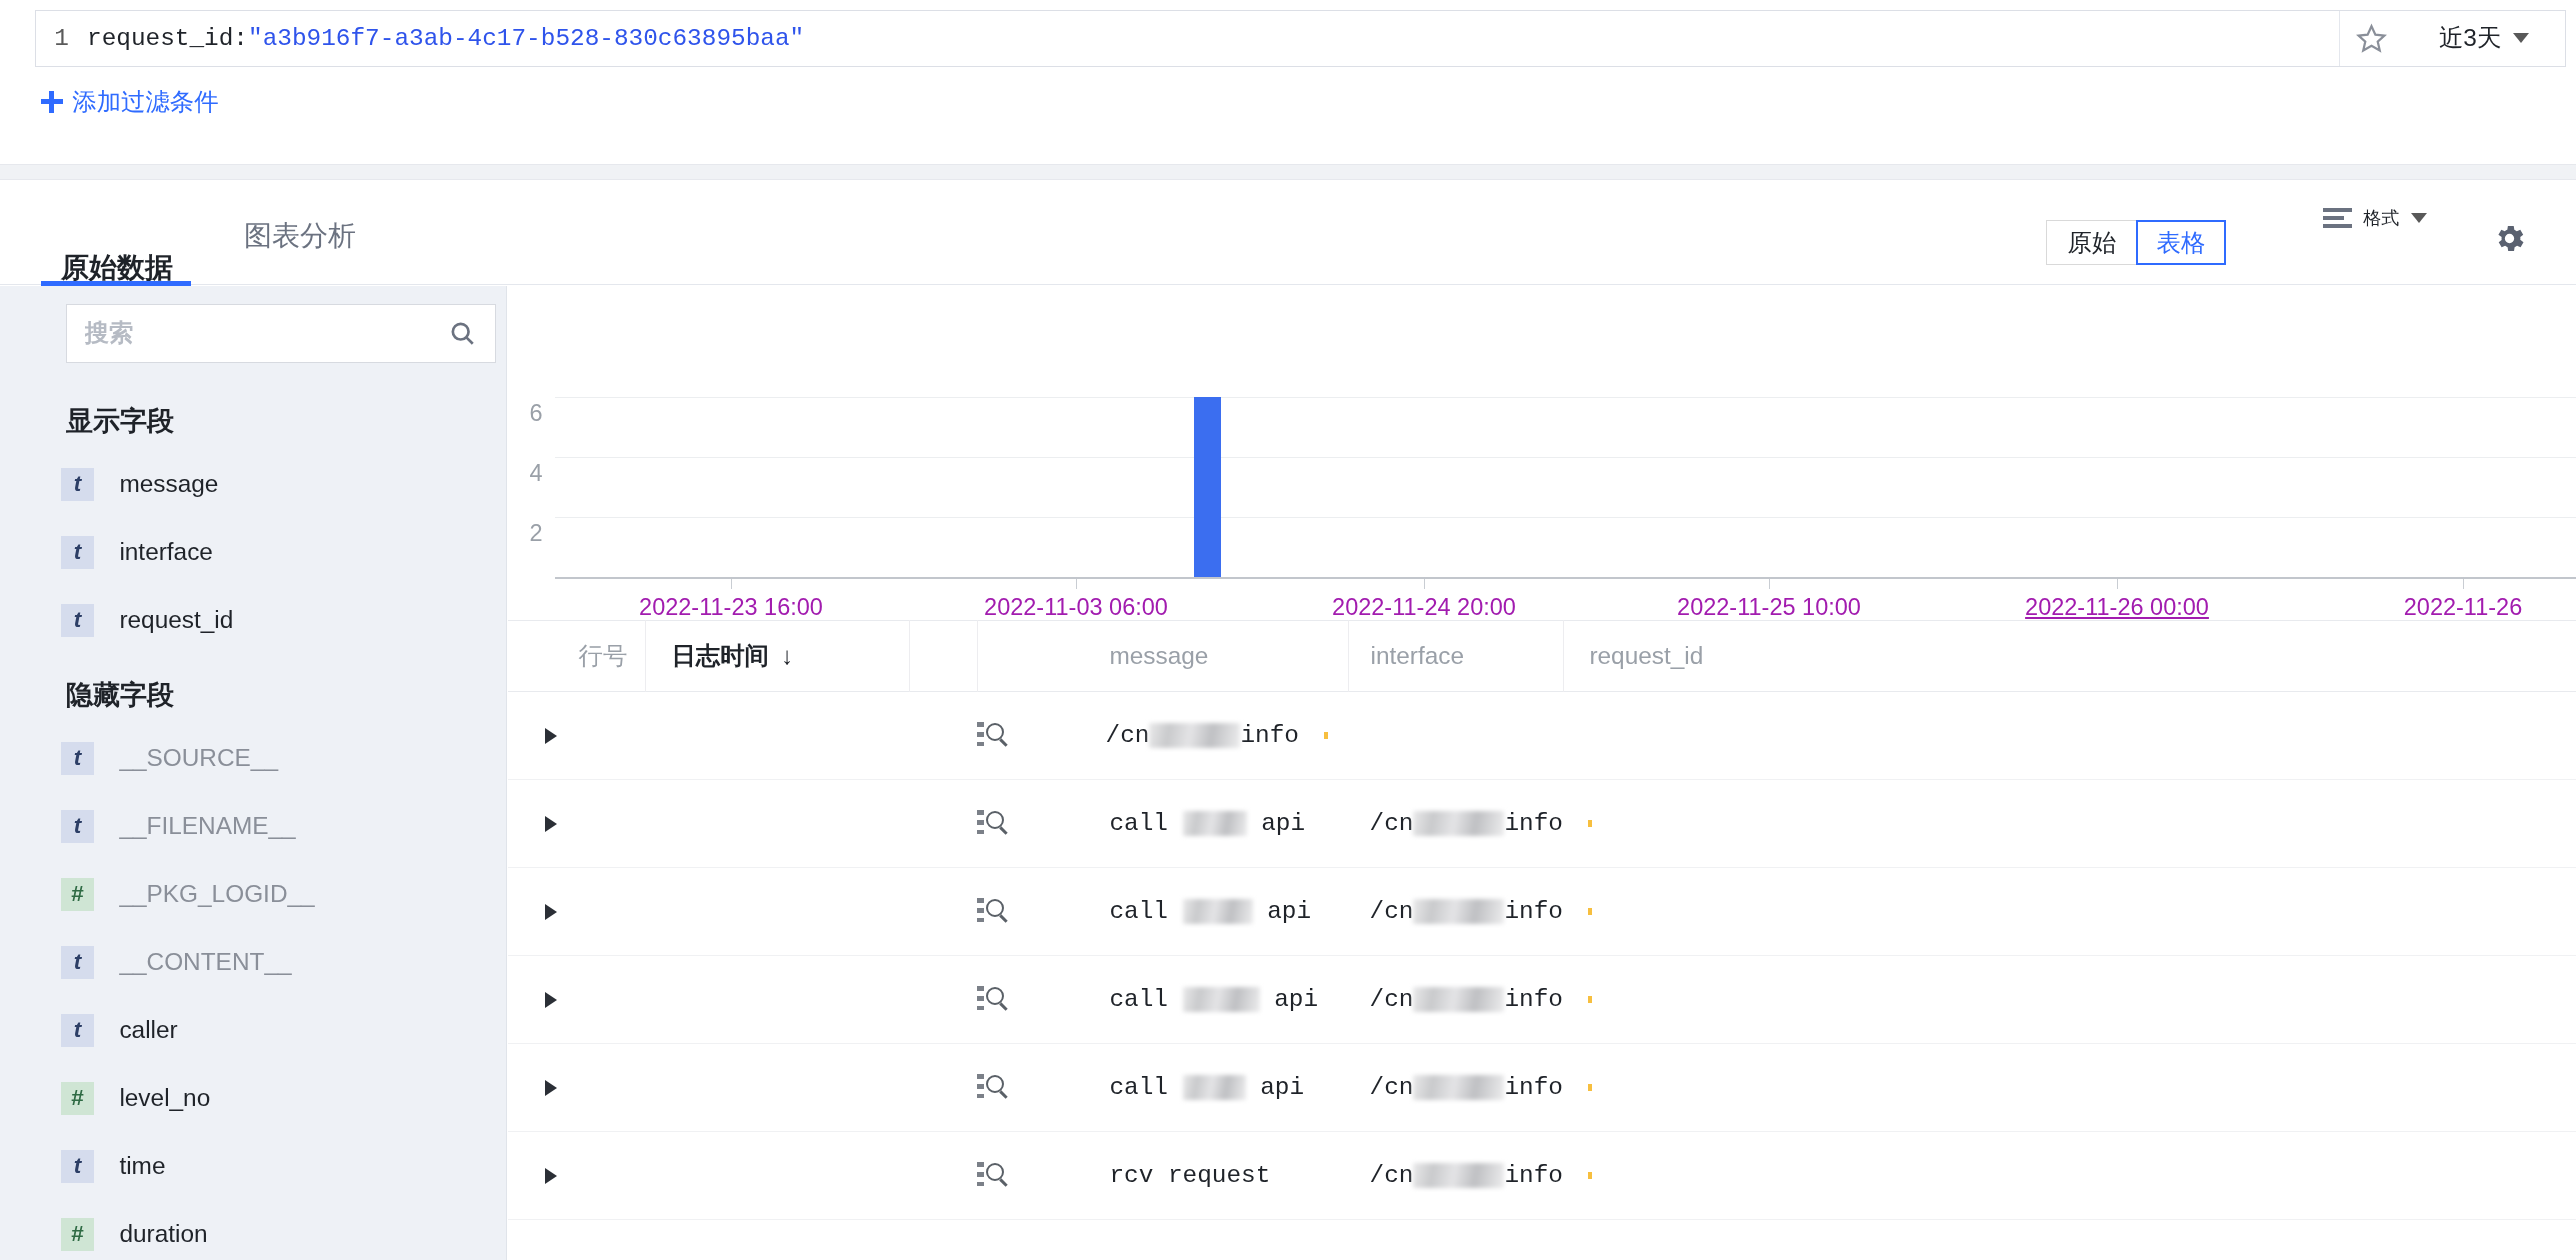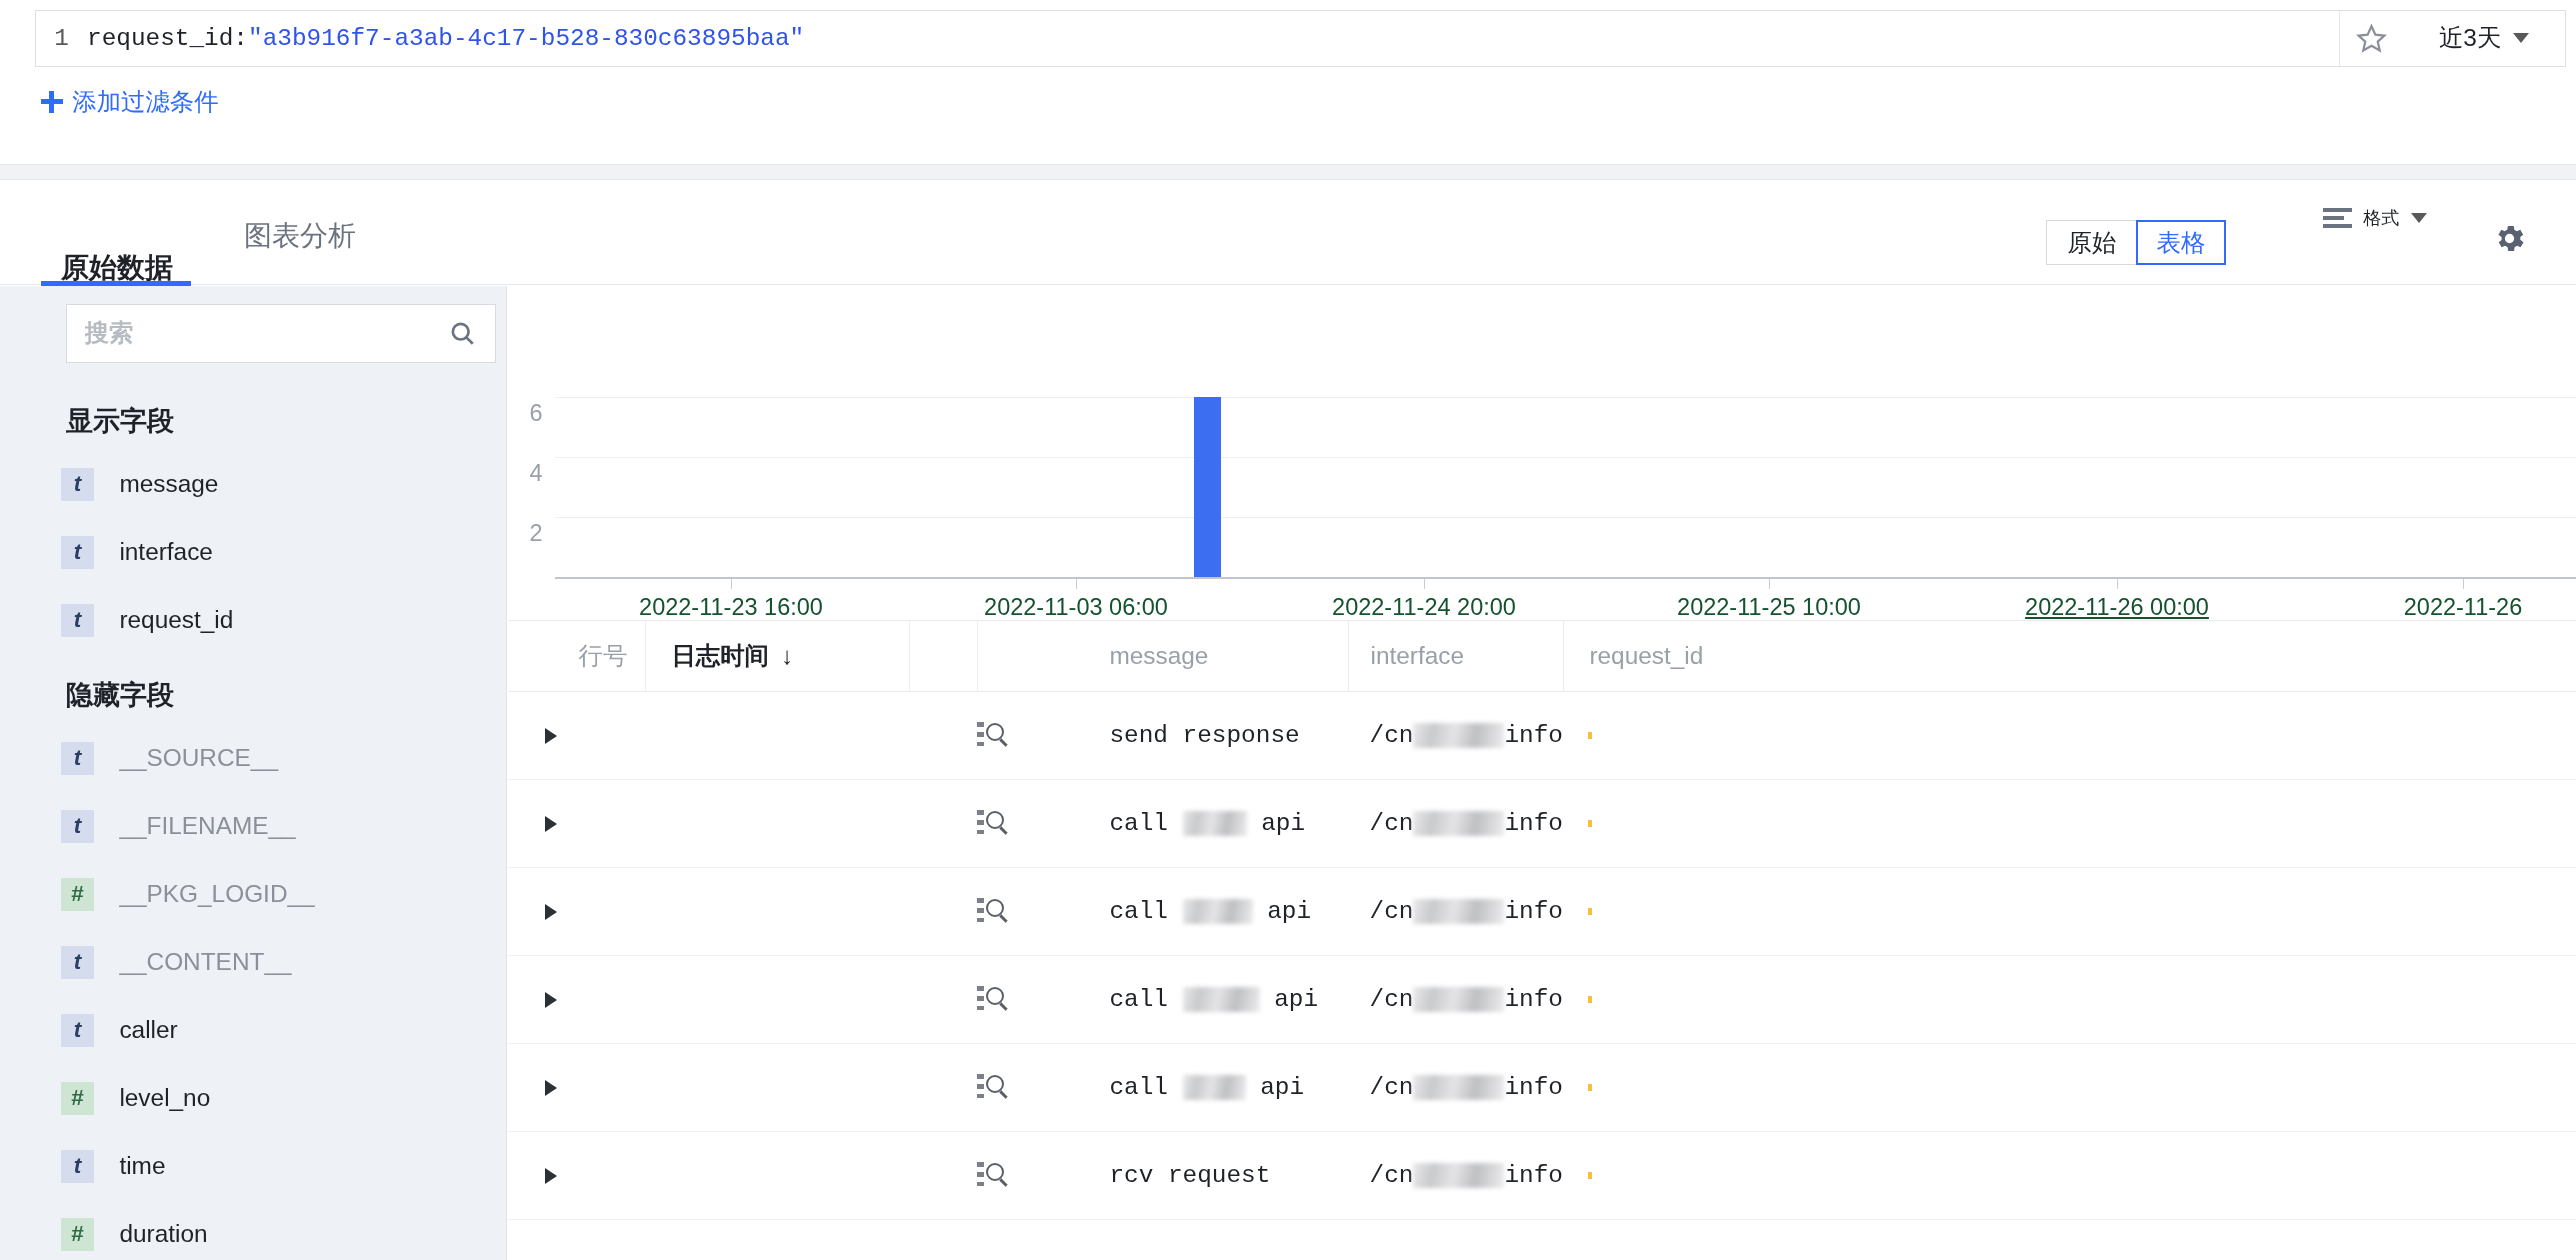--- a/index.html
+++ b/index.html
@@ -161,21 +161,21 @@
   }
 
   
   .chart { position: absolute; left: 0; top: 59px; width: 2068px; height: 276px; }
   .ylabel { position: absolute; left: 21.5px; font-size: 23.5px; color: #9aa0a8; }
   .gridline { position: absolute; left: 47px; width: 2021px; height: 1px; background: #eceef0; }
   .axisline { position: absolute; left: 47px; top: 232px; width: 2021px; height: 2px; background: #c2c6cc; }
   .bar { position: absolute; background: #3b6ef0; }
   .tick { position: absolute; top: 234px; width: 1px; height: 9.8px; background: #c9cdd3; }
   .xlabel {
-    position: absolute; top: 249px; font-size: 23.5px; color: #14532d;
+    position: absolute; top: 249px; font-size: 23.5px; color: #a21caf;
     white-space: nowrap; transform: translateX(-50%);
   }
 
   
   .table { position: absolute; left: 0; top: 334px; width: 2068px; }
   .thead {
     display: flex; align-items: center; height: 72px;
     border-top: 1px solid #e8eaee; border-bottom: 1px solid #e8eaee;
     background: #fff;
   }
@@ -405,21 +405,20 @@
             <div class="td td-q">
               <span class="q-icon">
                 <span class="dots">
                   <i></i>
                   <i></i>
                   <i></i>
                 </span>
                 <span class="mag"></span>
               </span>
             </div>
-            <div class="td td-msg"><span>send response</span></div>
             <div class="td td-iface"><span>/cn</span><span class="redact" style="width: 94px;"></span><span>info</span></div>
             <div class="td td-rid">
               <span class="rid-hl"></span>
             </div>
           </div>
           <div class="trow">
             <div class="td td-expand">
               <span class="arrow-right"></span>
             </div>
             <div class="td td-no"></div>

